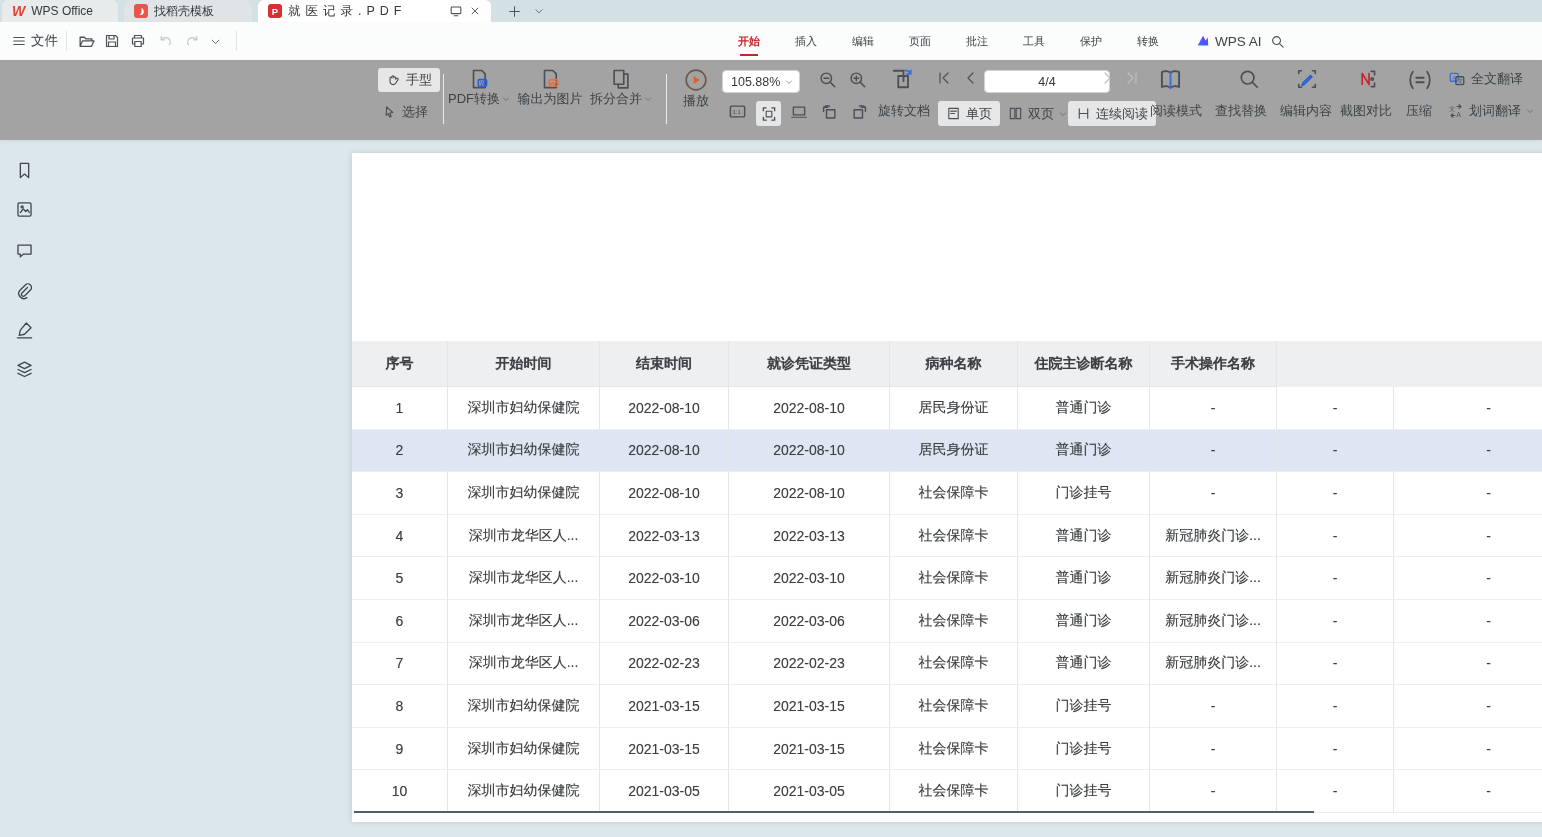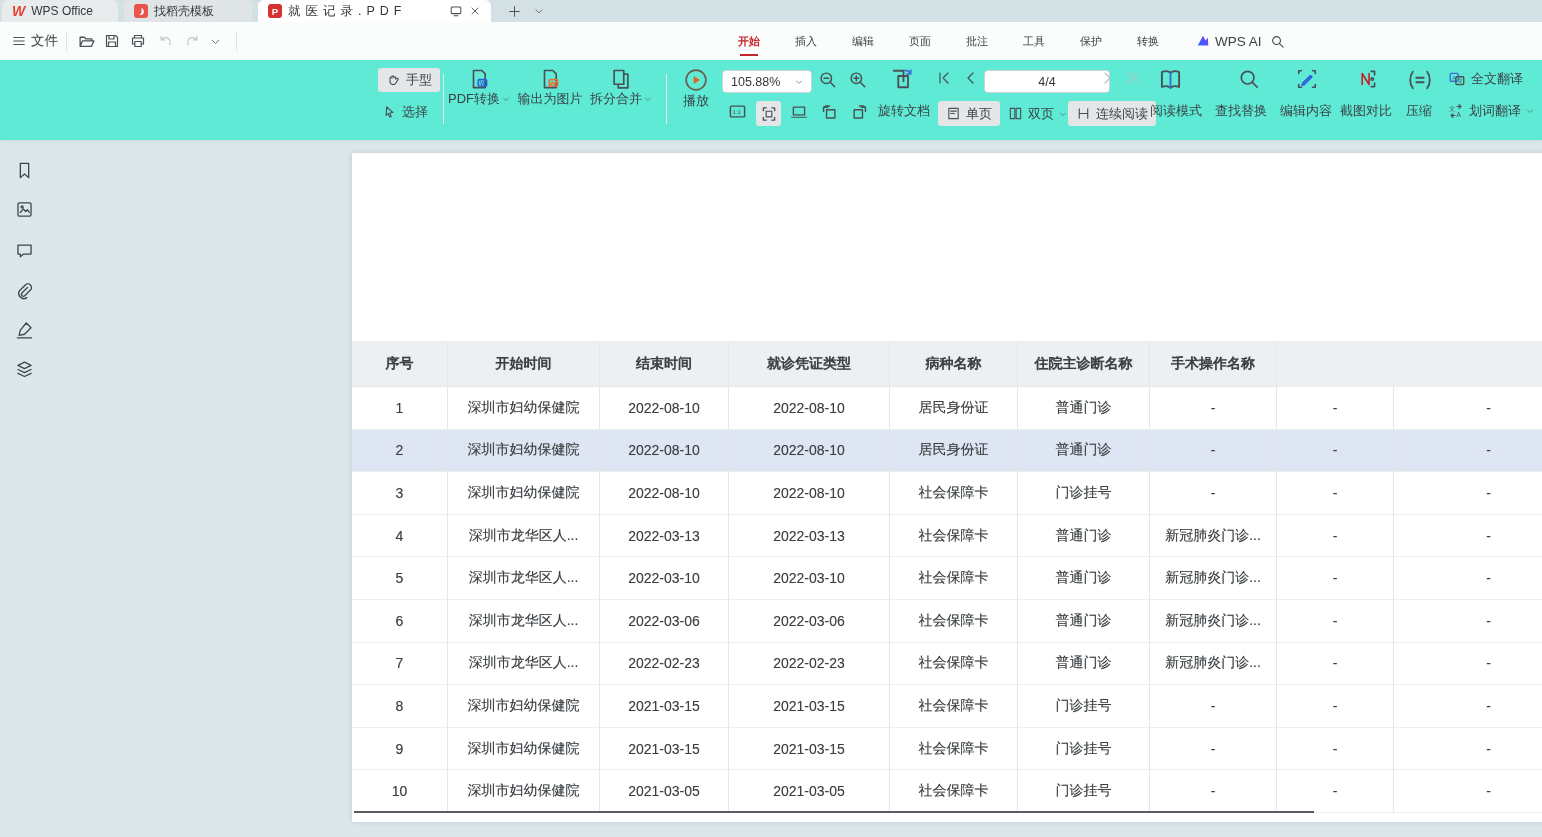--- a/index.html
+++ b/index.html
@@ -26,21 +26,21 @@
   .menubar { position:absolute; left:0; top:22px; width:1542px; height:38px; background:#fbfcfc; }
   .mb-item { position:absolute; top:0; height:38px; display:flex; align-items:center; gap:5px;
     font-size:13.5px; color:#3c4347; }
   .mb-div { position:absolute; top:9px; width:1px; height:20px; background:#e0e3e4; }
   .menu { position:absolute; top:0; height:38px; display:flex; align-items:center; font-size:11px; color:#3c4347; }
   .menu.active { color:#c7242b; font-weight:bold; }
   .menu.active::after { content:""; position:absolute; left:2px; right:2px; bottom:4px; height:2px; background:#c7242b; }
   .dim svg.ic { stroke:#bfc6ca; }
 
   
-  .ribbon { position:absolute; left:0; top:60px; width:1542px; height:80px; background:#5eead4;
+  .ribbon { position:absolute; left:0; top:60px; width:1542px; height:80px; background:#a3a3a3;
     box-shadow:0 1px 3px rgba(40,60,70,.08); }
   .rb { position:absolute; display:flex; align-items:center; gap:5px; font-size:13px; color:#3c4347; white-space:nowrap; }
   .pill { background:#e4e6e7; border-radius:3px; }
   .vdiv { position:absolute; top:14px; width:1px; height:50px; background:#e7eaeb; }
   .stackbtn { position:absolute; display:flex; flex-direction:column; align-items:center; font-size:13px; color:#3c4347; }
   .stackbtn .lab { display:flex; align-items:center; gap:2px; }
   .box { border:1px solid #ced3d6; border-radius:4px; background:#fff; display:flex;
     align-items:center; justify-content:center; font-size:12.5px; color:#33383b; }
   .chev { width:8px; height:8px; flex:0 0 auto; }
   .navdis svg.ic { stroke:#b9c0c4; }
@@ -233,21 +233,21 @@
   <div class="stackbtn" style="left:676px;top:8px;width:40px">
     <svg width="24" height="24" viewBox="0 0 16 16">
         <circle cx="8" cy="8" r="6.6" fill="none" stroke="#6b5b4f" stroke-width="1.1"></circle>
         <path d="M6.4 5.3L10.6 8l-4.2 2.7z" fill="#e0622a"></path>
       </svg>
     <span class="lab">
         <span>播放</span>
       </span>
   </div>
 
-  <div class="rb box" style="left:722px;top:10px;width:90px;height:23px;justify-content:space-between;padding:0 8px">
+  <div class="rb box" style="left:722px;top:10px;width:78px;height:23px;justify-content:space-between;padding:0 8px">
     <span>105.88%</span>
     <svg class="ic chev" viewBox="0 0 16 16">
         <path d="M3 6l5 5 5-5"></path>
       </svg>
   </div>
   <div class="rb iconbtn" style="left:818px;top:10px">
     <svg class="ic" width="19" height="19" viewBox="0 0 16 16">
         <circle cx="7" cy="7" r="4.4"></circle>
         <path d="M10.3 10.3L14 14M5 7h4"></path>
       </svg>

